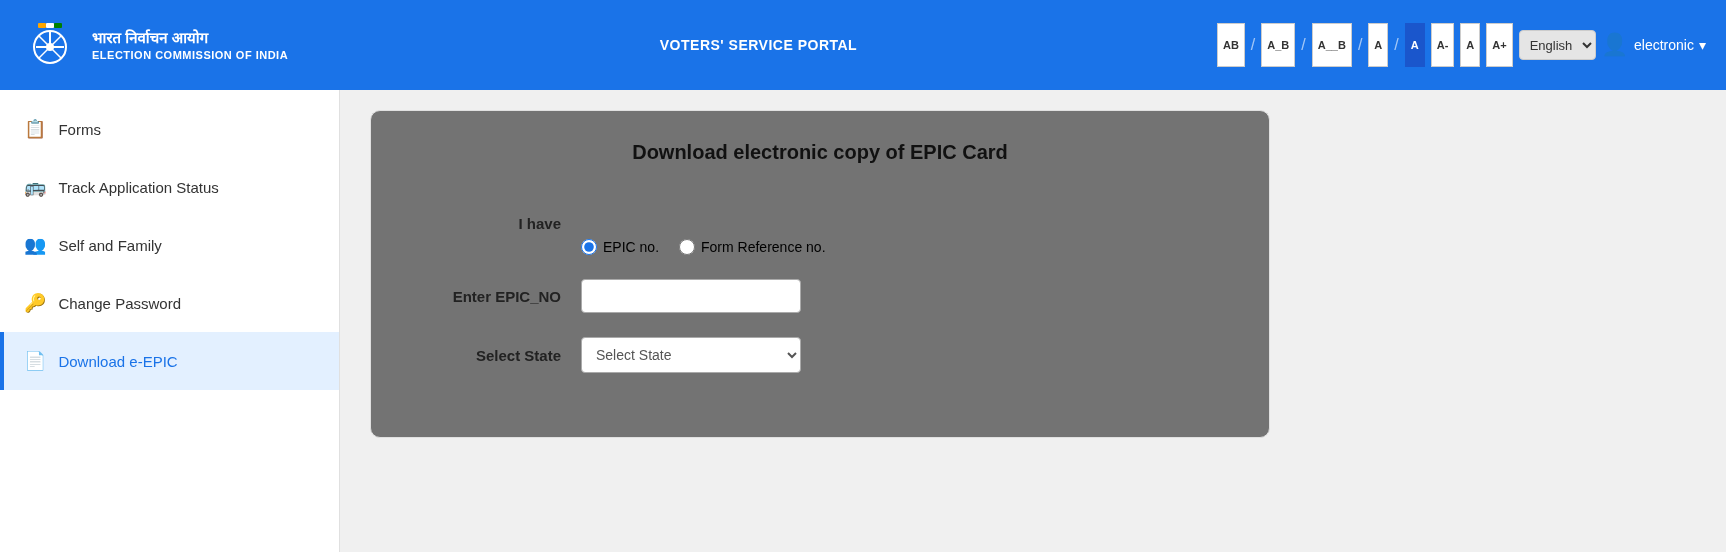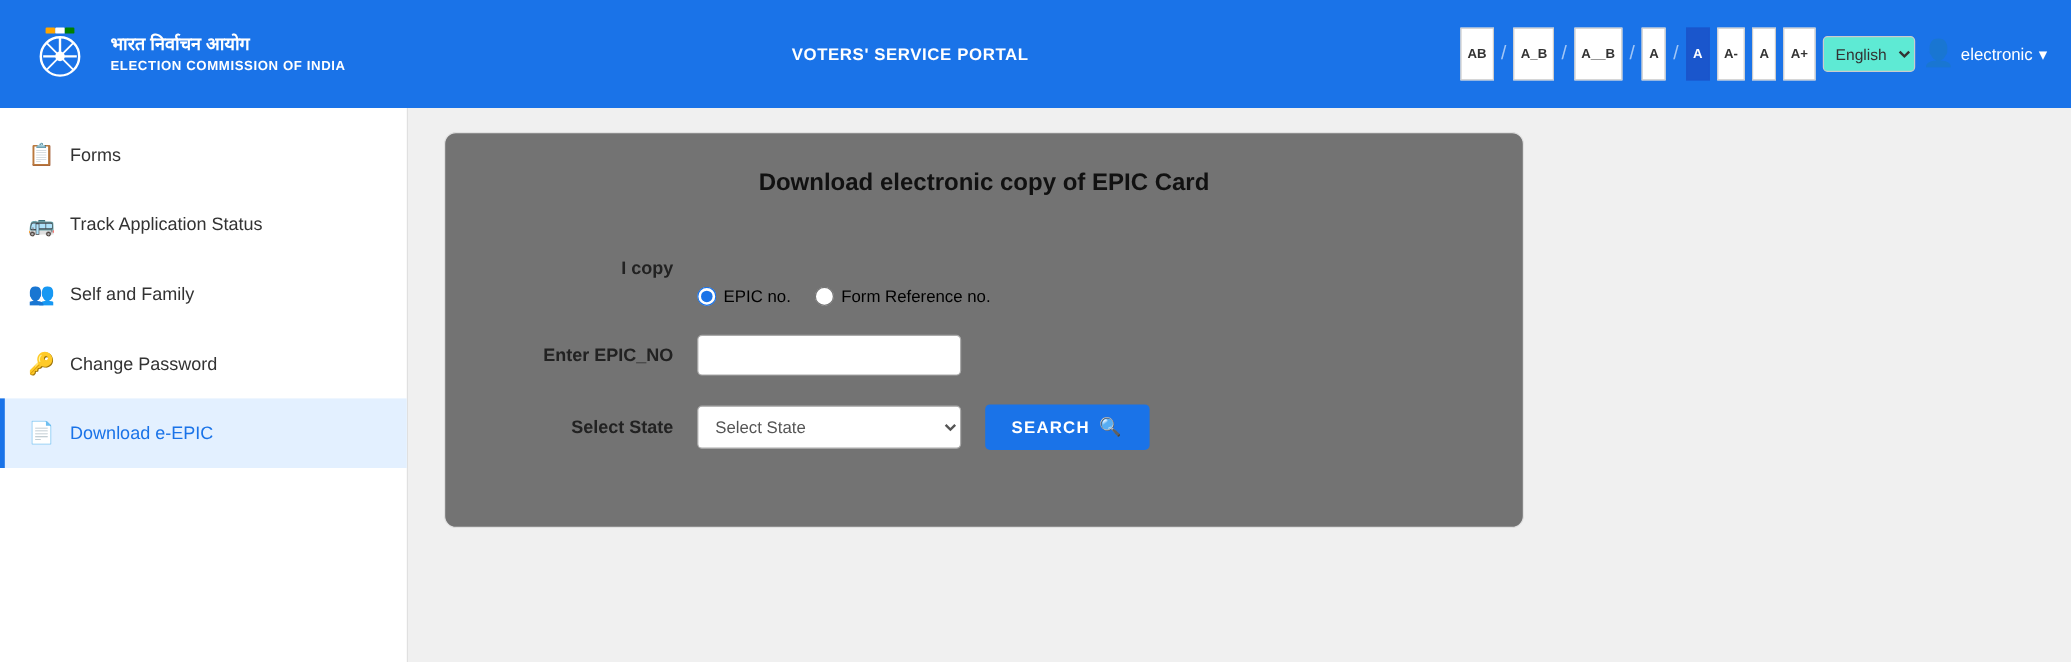--- a/index.html
+++ b/index.html
@@ -56,21 +56,21 @@
       display: inline-flex;
       align-items: center;
     }
     .font-btn-active {
       background: #1a56cc;
       color: white;
       border-color: #1a56cc;
     }
     .separator { color: rgba(255,255,255,0.6); font-size: 16px; }
     .lang-select {
-      background: #5eead4;
+      background: #e5e5e5;
       border: 1px solid #ccc;
       border-radius: 4px;
       padding: 3px 6px;
       font-size: 13px;
       cursor: pointer;
       color: #333;
       height: 30px;
     }
     .user-section {
       display: flex;
@@ -282,21 +282,21 @@
       <span class="sidebar-icon">📄</span>
       <span>Download e-EPIC</span>
     </div>
   </nav>
 
   <main class="main-content">
     <div class="form-card">
       <h2 class="form-title">Download electronic copy of EPIC Card</h2>
 
       <div class="form-row">
-        <div class="form-label">I copy</div>
+        <div class="form-label">I have</div>
         <div class="radio-group">
           <label class="radio-option">
             <input type="radio" name="id-type" value="epic" checked="" style="">
             <span>EPIC no.</span>
           </label>
           <label class="radio-option">
             <input type="radio" name="id-type" value="form_ref" style="">
             <span>Form Reference no.</span>
           </label>
         </div>
@@ -337,20 +337,16 @@
           <option value="tg">Telangana</option>
           <option value="tr">Tripura</option>
           <option value="up">Uttar Pradesh</option>
           <option value="uk">Uttarakhand</option>
           <option value="wb">West Bengal</option>
           <option value="dl">Delhi</option>
           <option value="jk">Jammu and Kashmir</option>
           <option value="la">Ladakh</option>
           <option value="py">Puducherry</option>
         </select>
-        <button class="search-btn">
-          <span>SEARCH</span>
-          <span style="font-size:15px;">🔍</span>
-        </button>
       </div>
     </div>
   </main>
 </div>
 
 </body></html>

